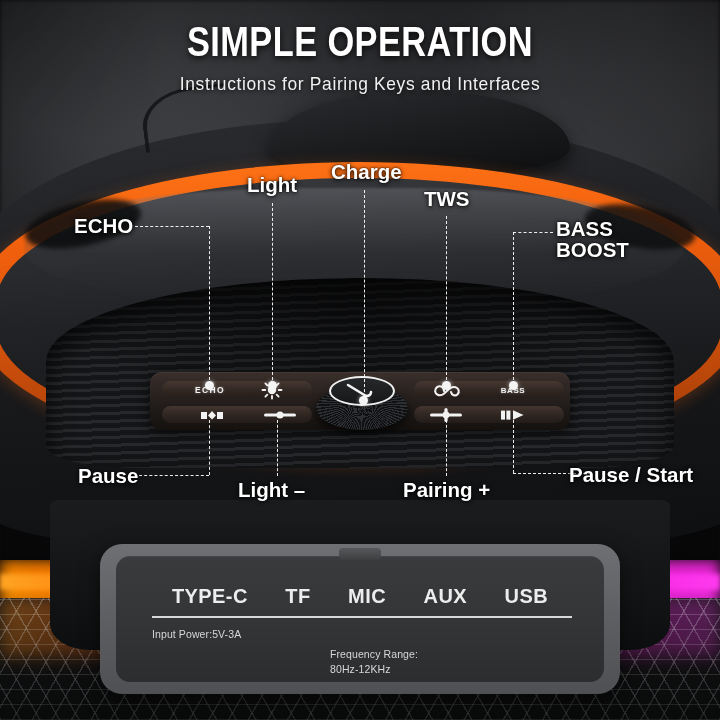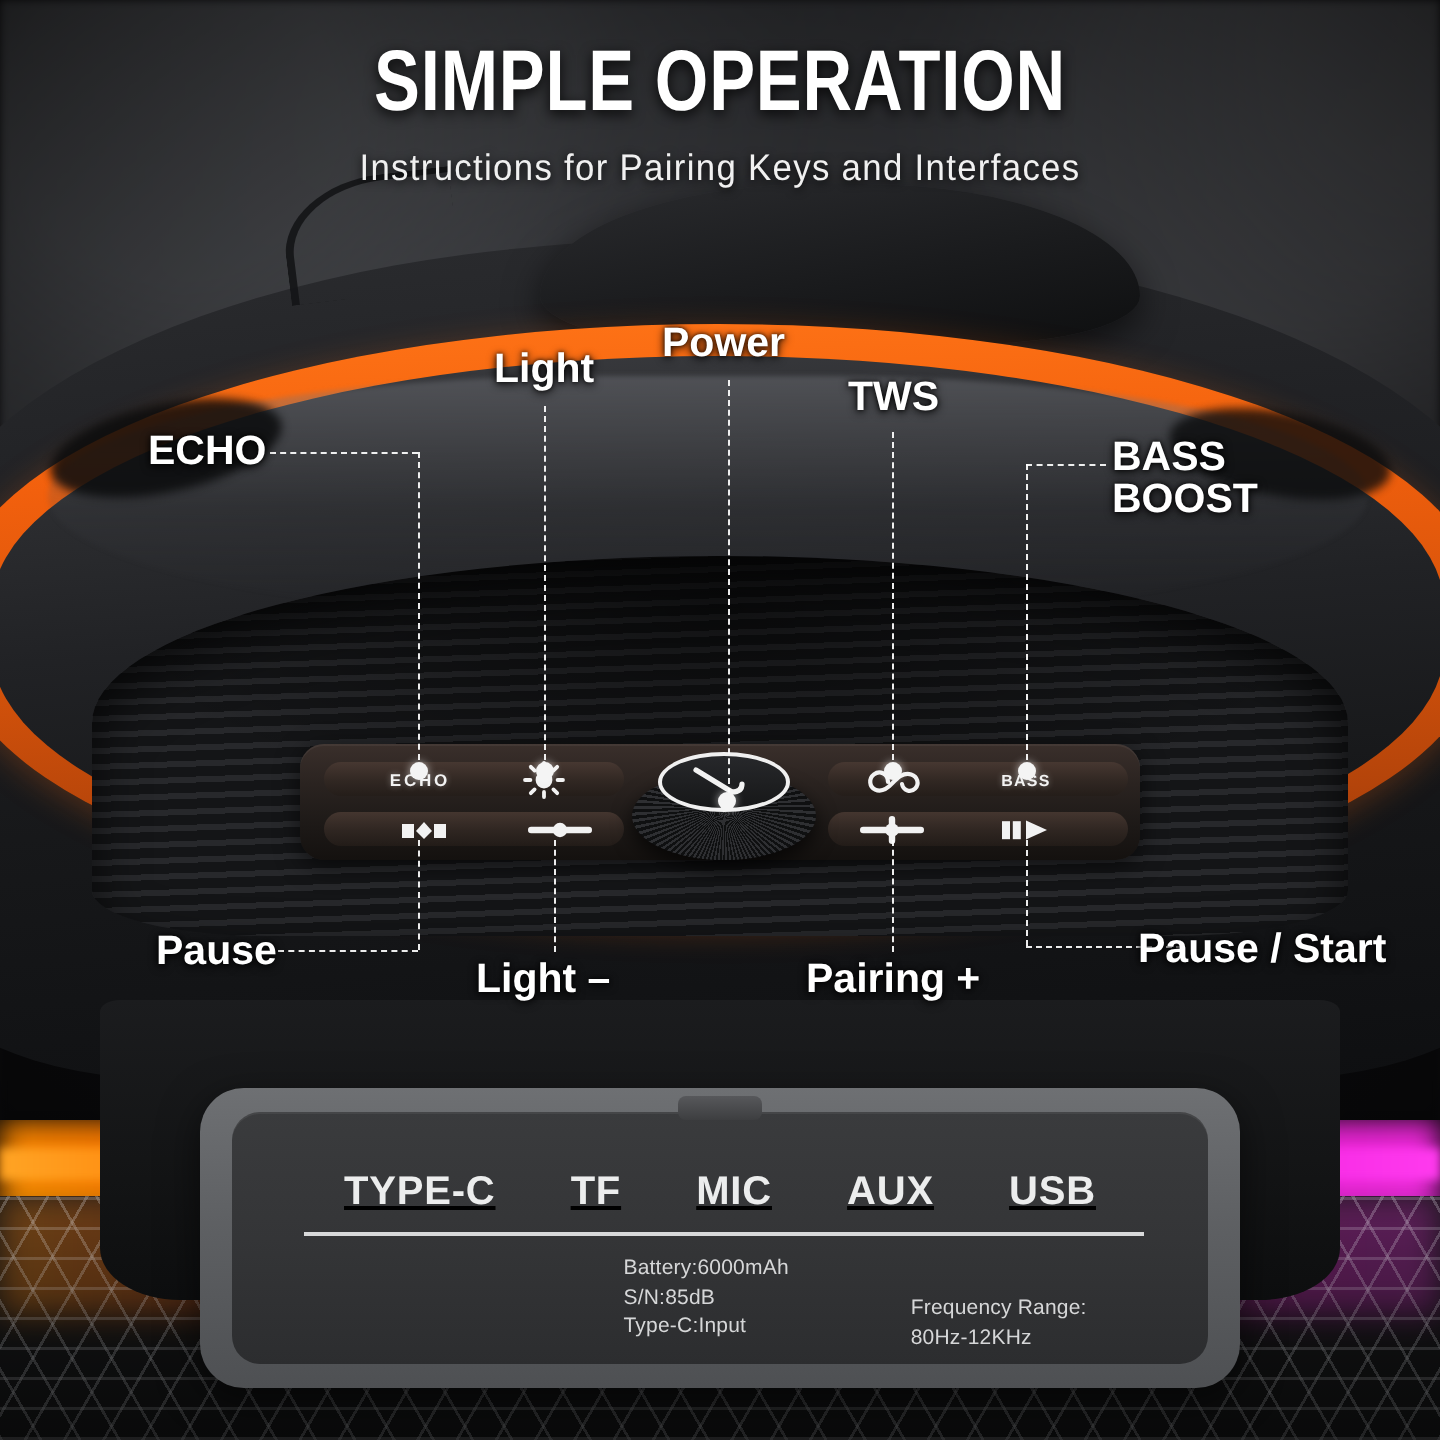--- a/index.html
+++ b/index.html
@@ -170,21 +170,21 @@
   .spec-inner { position:absolute; left:116px; top:556px; width:488px; height:126px;
     background:linear-gradient(180deg,#3a3b3d 0%,#343537 50%,#2c2d2f 100%);
     border-radius:14px; z-index:21;
     box-shadow:inset 0 1px 0 rgba(255,255,255,.06); }
   .spec-tab { position:absolute; left:339px; top:548px; width:42px; height:12px;
     background:linear-gradient(180deg,#57585b 0%,#3d3e40 100%);
     border-radius:4px; z-index:22; }
 
   .ports { position:absolute; left:126px; top:580px; width:468px; height:32px;
     display:flex; align-items:center; justify-content:space-between;
-    padding:0 46px; z-index:23;text-decoration:underline; }
+    padding:0 46px; z-index:23; }
   .port { color:#eceded; font-size:20px; font-weight:bold; letter-spacing:.4px;
           font-family:"Liberation Sans", sans-serif; }
   .divider { position:absolute; left:152px; top:616px; width:420px; height:1.6px;
     background:#d8d9da; z-index:23; }
 
   .specs { position:absolute; left:152px; top:628px; width:420px; height:48px;
     display:flex; z-index:23; }
   .spec-col { display:flex; flex-direction:column; gap:1px; }
   .spec-col.c1 { width:178px; }
   .spec-col.c2 { width:160px; }
@@ -300,21 +300,21 @@
   <div class="vline" style="left:209px;top:226px;height:159px;"></div>
   <div class="dot" style="left:205px;top:381px;"></div>
   <div class="lbl big" style="left:74px;top:215px;">ECHO</div>
 
   <div class="vline" style="left:272px;top:203px;height:182px;"></div>
   <div class="dot" style="left:268px;top:381px;"></div>
   <div class="lbl big" style="left:247px;top:174px;">Light</div>
 
   <div class="vline" style="left:364px;top:190px;height:212px;"></div>
   <div class="dot" style="left:359px;top:396px;"></div>
-  <div class="lbl big" style="left:331px;top:161px;">Power</div>
+  <div class="lbl big" style="left:331px;top:161px;">Charge</div>
 
   <div class="vline" style="left:446px;top:216px;height:169px;"></div>
   <div class="dot" style="left:442px;top:381px;"></div>
   <div class="lbl big" style="left:424px;top:188px;">TWS</div>
 
   <div class="hline" style="left:513px;top:232px;width:40px;"></div>
   <div class="vline" style="left:513px;top:232px;height:153px;"></div>
   <div class="dot" style="left:509px;top:381px;"></div>
   <div class="lbl big" style="left:556px;top:218px;text-align:left;">BASS
 BOOST</div>
@@ -350,25 +350,21 @@
     <span class="port">TYPE-C</span>
     <span class="port">TF</span>
     <span class="port">MIC</span>
     <span class="port">AUX</span>
     <span class="port">USB</span>
   </div>
   <div class="divider"></div>
 
   <div class="specs">
     <div class="spec-col c1">
-    </div>
-    <div class="spec-col c2">
-      <span class="spec-line">Battery:6000mAh</span>
-      <span class="spec-line">S/N:85dB</span>
-      <span class="spec-line">Type-C:Input</span>
+      <span class="spec-line">Input Power:5V-3A</span>
     </div>
     <div class="spec-col c3">
       <span class="spec-line">Frequency Range:</span>
       <span class="spec-line">80Hz-12KHz</span>
     </div>
   </div>
 
 </div>
 
 </body></html>

